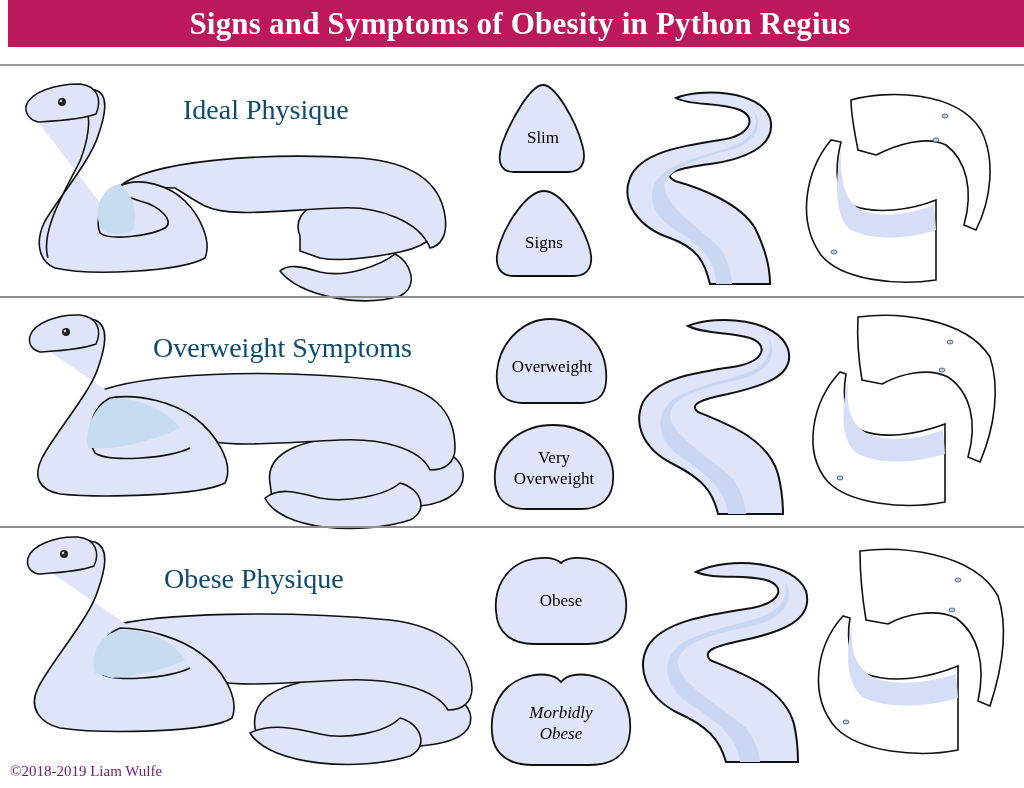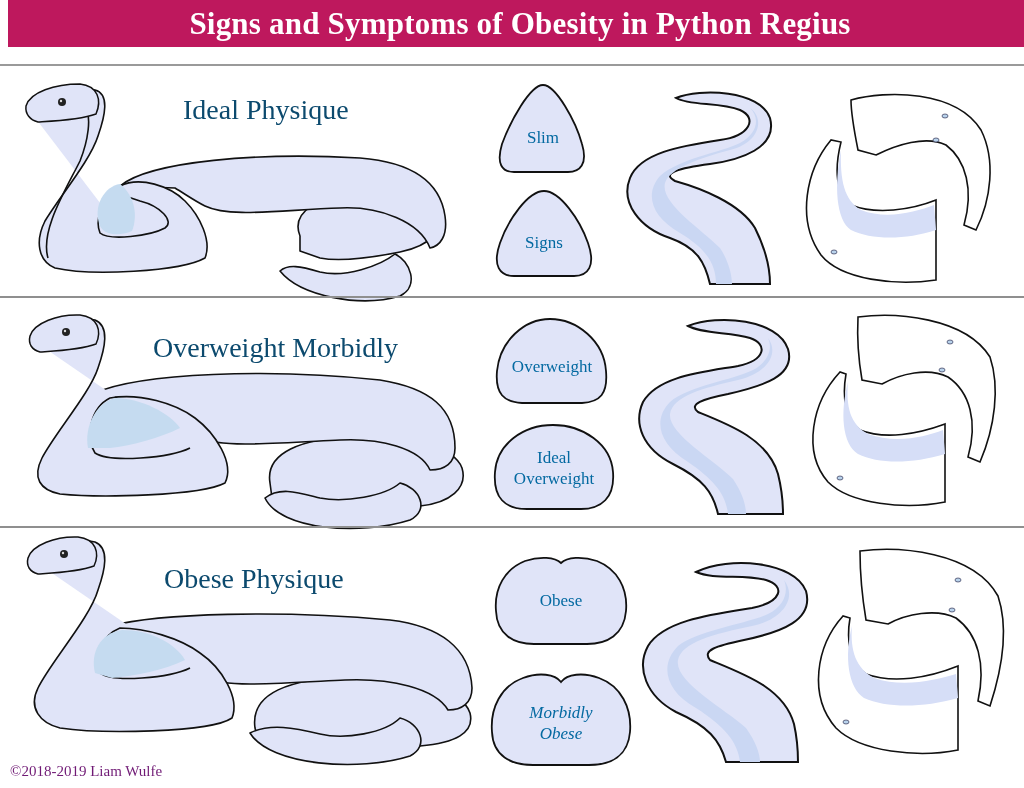--- a/index.html
+++ b/index.html
@@ -5,21 +5,21 @@
   html, body { margin: 0; padding: 0; background: #ffffff; }
   body { width: 1024px; height: 788px; position: relative; overflow: hidden;
          font-family: "Liberation Serif", "DejaVu Serif", serif; }
   .title-bar { position: absolute; left: 8px; top: 0; width: 1024px; height: 47px; background: #be185d;
                color: #fff; display: flex; align-items: center; justify-content: center;
                font-size: 31px; font-weight: bold; letter-spacing: 0.2px; }
   .title-bar-line { position:absolute; left:0; top:64px; width:1024px; height:2px; background:#9a9a9a; }
   .divider { position: absolute; left: 0; width: 1024px; height: 2px; background: #8f8f8f; }
   .row-label { position: absolute; font-size: 28px; color: #0c4a6e; white-space: nowrap; }
   svg { position: absolute; overflow: visible; }
-  .shape-label { position: absolute; text-align: center; font-size: 17px; color: #0369a1; line-height: 21px; }
+  .shape-label { position: absolute; text-align: center; font-size: 17px; color: #000000; line-height: 21px; }
   .copyright { position: absolute; left: 10px; top: 763px; font-size: 15px; color: #701a75; }
 </style>
 </head>
 <body>
 
 <div class="title-bar">
   <span>Signs and Symptoms of Obesity in Python Regius</span>
 </div>
 <div class="title-bar-line"></div>
 
@@ -70,21 +70,21 @@
     <path d="M45 60 C44 90 48 110 65 120 C90 130 120 122 138 115 L140 140 C110 150 75 150 55 140 C40 130 38 95 45 60 Z" fill="#d6def7"></path>
     <ellipse cx="149" cy="26" rx="3" ry="2" fill="#b9d3ec" stroke="#335" stroke-width="0.7"></ellipse>
     <ellipse cx="140" cy="50" rx="3" ry="2" fill="#b9d3ec" stroke="#335" stroke-width="0.7"></ellipse>
     <ellipse cx="38" cy="162" rx="3" ry="2" fill="#b9d3ec" stroke="#335" stroke-width="0.7"></ellipse>
   </svg>
 </div>
 
 <div class="divider" style="top:296px;"></div>
 
 <div>
-  <div class="row-label" style="left:153px; top:332px;">Overweight Morbidly</div>
+  <div class="row-label" style="left:153px; top:332px;">Overweight Symptoms</div>
 
   <svg style="left:0; top:298px;" width="480" height="230" viewBox="0 0 480 230">
     <g stroke="#111" stroke-width="1.6" fill="#e0e4f8" stroke-linejoin="round">
       <path d="M270 185 C265 155 300 140 360 138 C410 136 455 150 462 170 C468 190 450 205 420 208 C390 212 340 215 310 210 L272 200 Z"></path>
       <path d="M265 200 C280 232 360 238 410 222 C430 212 420 190 400 185 C385 198 345 205 320 200 C300 195 280 188 265 200 Z"></path>
       <path d="M95 95 C140 75 270 70 380 82 C430 90 455 110 455 150 C455 165 445 172 430 172 C420 150 380 140 340 142 C280 145 220 150 200 140 C180 130 150 110 120 100 Z"></path>
       <path d="M30 40 C40 25 75 18 95 22 C110 28 105 50 98 70 C90 95 55 135 42 160 C32 180 40 192 60 196 C100 200 200 198 225 185 C235 165 215 135 195 120 C175 105 140 95 110 100 C90 110 85 140 95 155 C110 165 170 160 190 150"></path>
     </g>
     <path d="M88 150 C84 130 95 105 115 100 C140 100 170 115 180 130 C160 140 130 148 110 150 Z" fill="#c5dbf0"></path>
     <g stroke="#111" stroke-width="1.5" fill="#e0e4f8">
@@ -96,21 +96,21 @@
 
   <svg style="left:492px; top:316px;" width="120" height="90" viewBox="0 0 120 90">
     <path d="M58 3 C85 3 112 25 114 55 C116 78 108 86 90 87 L30 87 C12 86 3 78 5 55 C8 25 32 3 58 3 Z" fill="#e0e4f8" stroke="#111" stroke-width="1.8"></path>
   </svg>
   <div class="shape-label" style="left:492px; top:356px; width:120px;">Overweight</div>
 
   <svg style="left:491px; top:422px;" width="126" height="90" viewBox="0 0 126 90">
     <path d="M62 3 C92 3 120 22 122 50 C124 76 110 87 90 87 L36 87 C14 87 2 76 4 50 C6 22 32 3 62 3 Z" fill="#e0e4f8" stroke="#111" stroke-width="1.8"></path>
   </svg>
   <div class="shape-label" style="left:491px; top:447px; width:126px;">
-    <span>Ideal</span><br>
+    <span>Very</span><br>
     <span>Overweight</span>
   </div>
 
   <svg style="left:628px; top:314px;" width="170" height="200" viewBox="0 0 170 200">
     <path d="M60 12 C90 0 150 5 160 35 C168 62 135 72 100 80 C75 85 60 90 70 98 C100 110 140 125 150 160 C155 180 155 195 155 200 L90 200 C85 178 75 165 45 150 C15 135 5 110 15 88 C30 62 75 58 110 52 C138 46 140 30 122 24 C102 18 75 20 60 12 Z" fill="#e0e4f8" stroke="#111" stroke-width="2"></path>
     <path d="M140 24 C152 40 138 60 110 66 C75 74 45 82 42 100 C40 120 85 145 105 165 C115 180 118 192 118 200 L100 200 C98 180 85 165 60 148 C30 130 25 105 42 88 C60 72 105 66 125 56 C140 48 145 35 140 24 Z" fill="#cad7f3"></path>
   </svg>
 
   <svg style="left:800px; top:312px;" width="200" height="200" viewBox="0 0 200 200">
     <g fill="none" stroke="#111" stroke-width="1.6">

